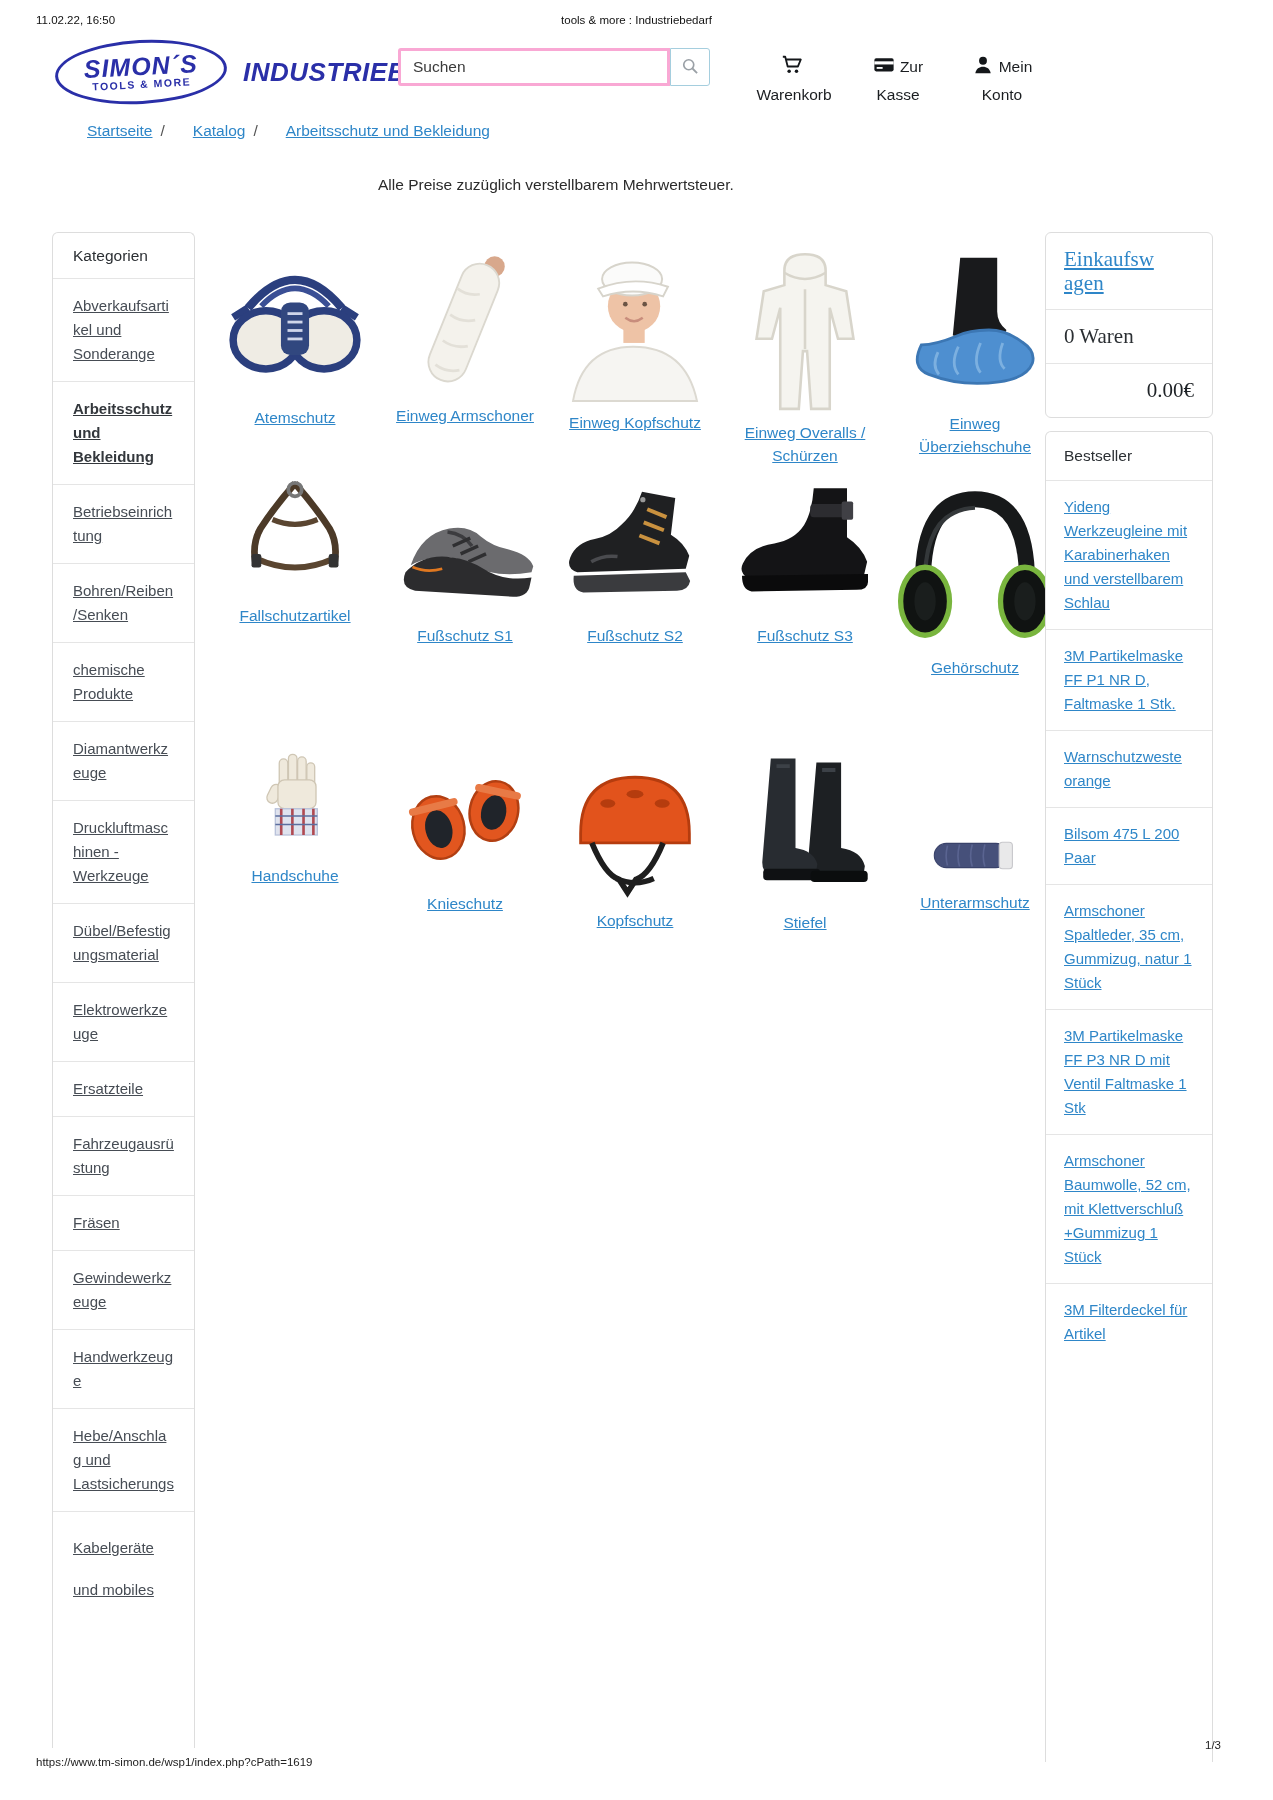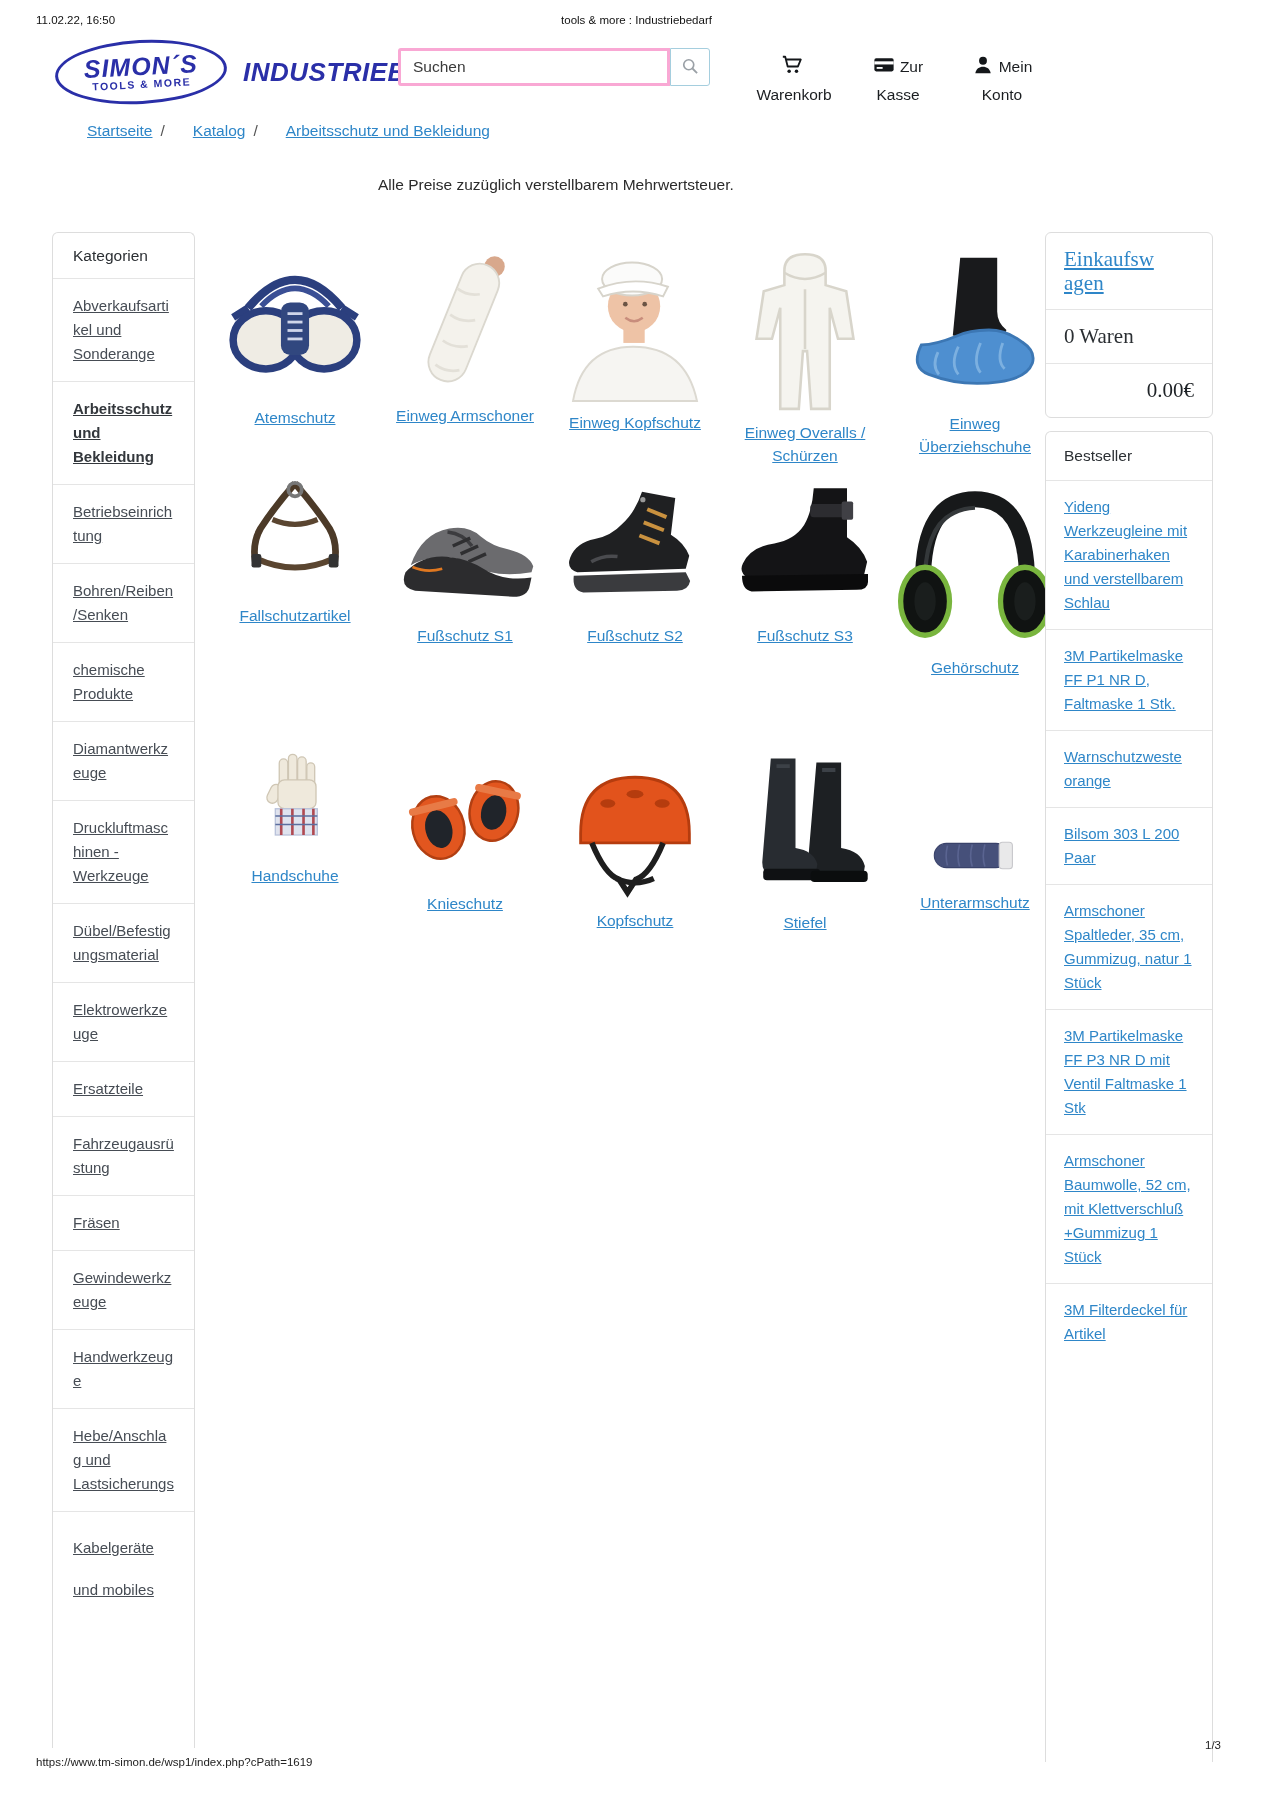--- a/index.html
+++ b/index.html
@@ -415,21 +415,21 @@
         <div class="best-item">
           <a class="best-link">Yideng Werkzeugleine mit Karabinerhaken und verstellbarem Schlau</a>
         </div>
         <div class="best-item">
           <a class="best-link">3M Partikelmaske FF P1 NR D, Faltmaske 1 Stk.</a>
         </div>
         <div class="best-item">
           <a class="best-link">Warnschutzweste orange</a>
         </div>
         <div class="best-item">
-          <a class="best-link">Bilsom 303 L 200 Paar</a>
+          <a class="best-link">Bilsom 475 L 200 Paar</a>
         </div>
         <div class="best-item">
           <a class="best-link">Armschoner Spaltleder, 35 cm, Gummizug, natur 1 Stück</a>
         </div>
         <div class="best-item">
           <a class="best-link">3M Partikelmaske FF P3 NR D mit Ventil Faltmaske 1 Stk</a>
         </div>
         <div class="best-item">
           <a class="best-link">Armschoner Baumwolle, 52 cm, mit Klettverschluß +Gummizug 1 Stück</a>
         </div>

